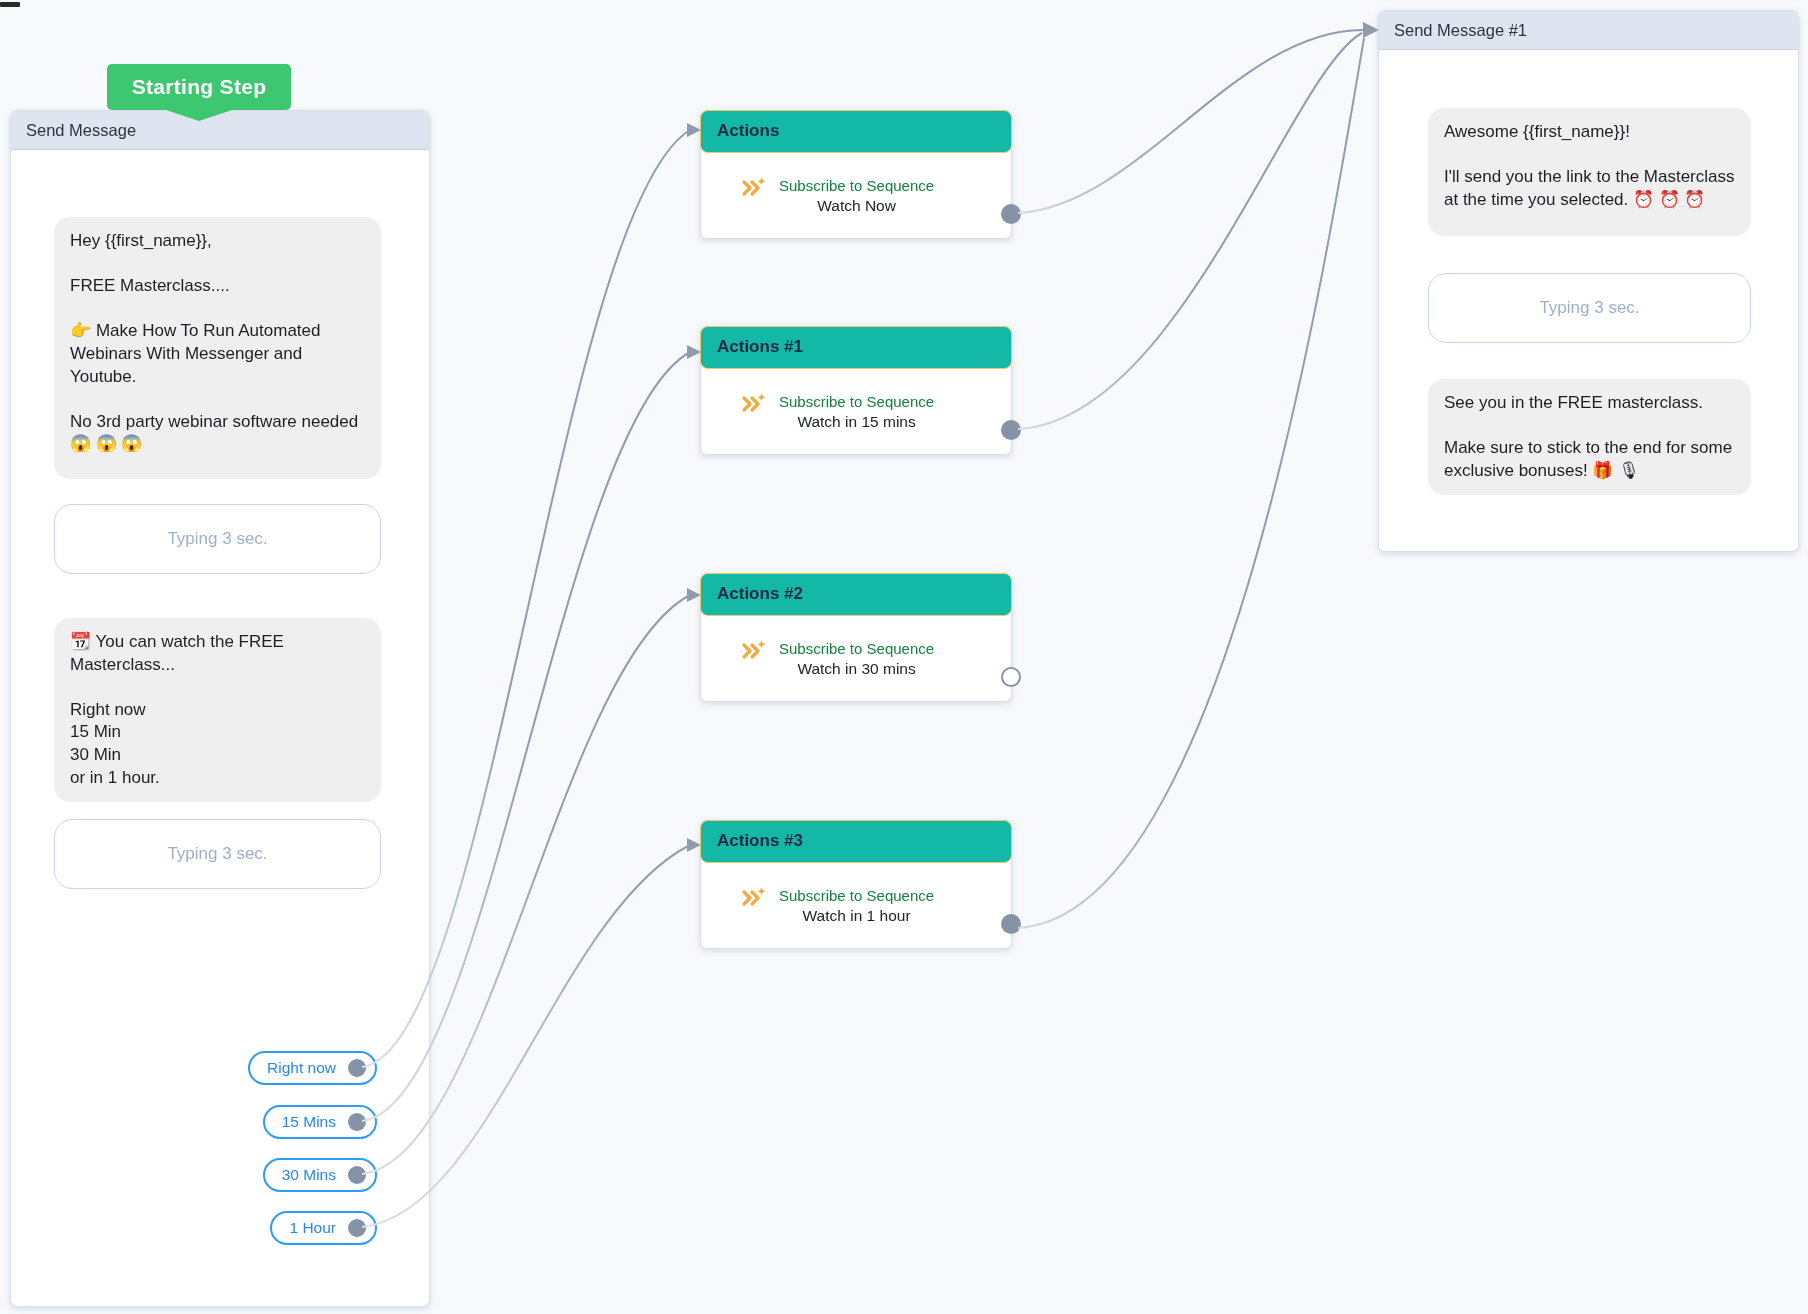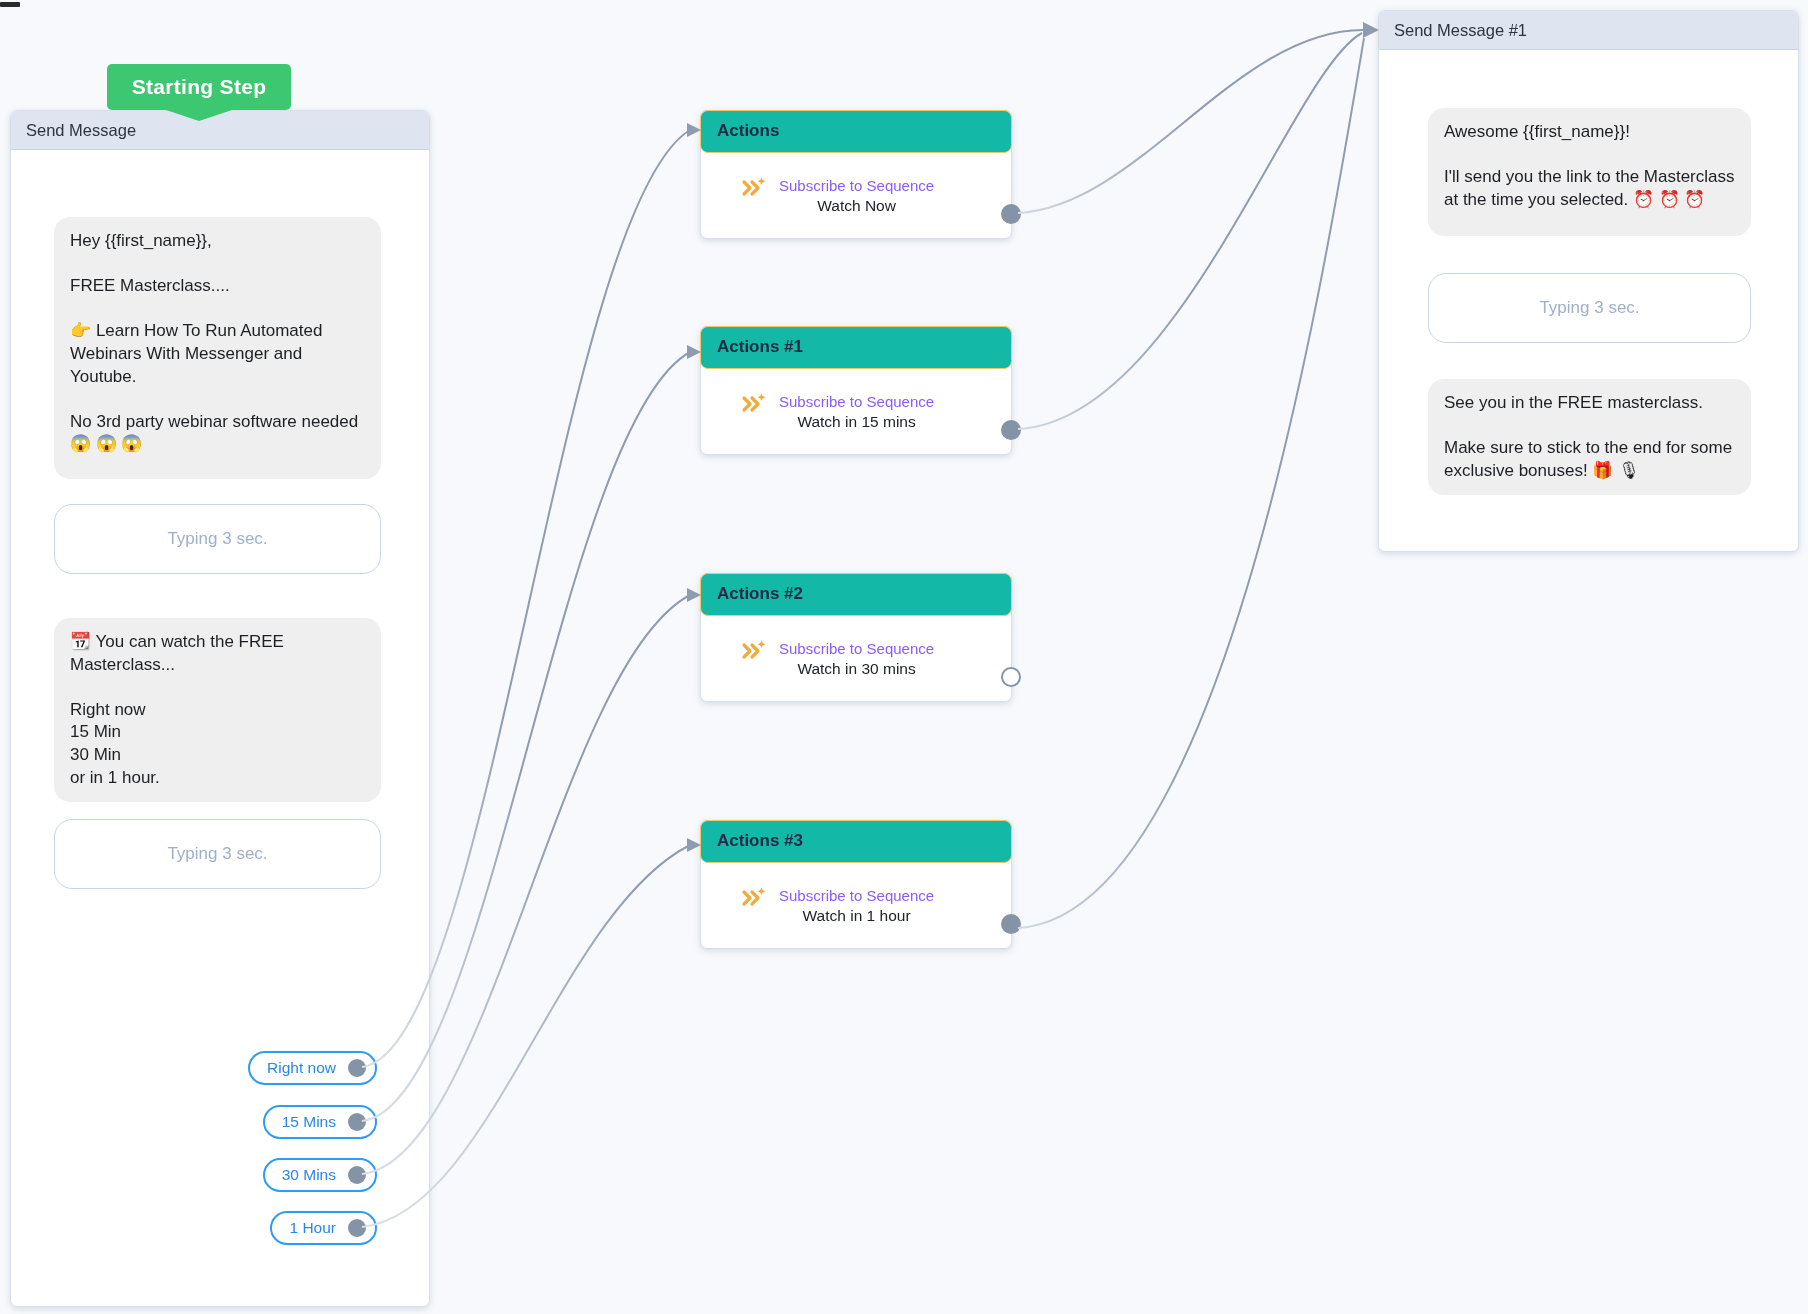--- a/index.html
+++ b/index.html
@@ -52,21 +52,21 @@
 
   
   .actions-node{position:absolute;left:700px;width:310px;height:127px;}
   .actions-header{
     position:absolute;left:-1px;top:-1px;right:-1px;height:43px;box-sizing:border-box;
     background:#14b8a6;border:1.5px solid #EDC968;border-radius:8px;
     font-size:17px;font-weight:700;color:#1f2a44;line-height:40px;padding:0 16px;
   }
   .actions-row{position:absolute;left:40px;top:66px;display:flex;gap:12px;align-items:flex-start;}
   .actions-texts{display:flex;flex-direction:column;gap:3px;}
-  .actions-sub{font-size:15px;color:#8b5cf6;}
+  .actions-sub{font-size:15px;color:#15803d;}
   .actions-val{font-size:15.5px;color:#20242b;text-align:center;}
   .handle{
     position:absolute;right:-10px;top:93px;width:20px;height:20px;border-radius:50%;
     background:#8593A6;box-sizing:border-box;z-index:4;
   }
   .handle.open{background:#fff;border:2.5px solid #8593A6;}
 
   
   svg.wires{position:absolute;left:0;top:0;z-index:5;pointer-events:none;}
 </style>
@@ -81,21 +81,21 @@
 
 <div class="node" style="left:10px;top:110px;width:418px;height:1195px;">
   <div class="node-header">
     <span>Send Message</span>
   </div>
 
   <div class="bubble" style="left:43px;top:106px;min-height:262px;">Hey {{first_name}},
 
 FREE Masterclass....
 
-👉 Learn How To Run Automated Webinars With Messenger and Youtube.
+👉 Make How To Run Automated Webinars With Messenger and Youtube.
 
 No 3rd party webinar software needed
 😱 😱 😱</div>
 
   <div class="typing" style="left:43px;top:393px;">
     <span>Typing 3 sec.</span>
   </div>
 
   <div class="bubble" style="left:43px;top:507px;min-height:166px;">📆 You can watch the FREE Masterclass...
 

